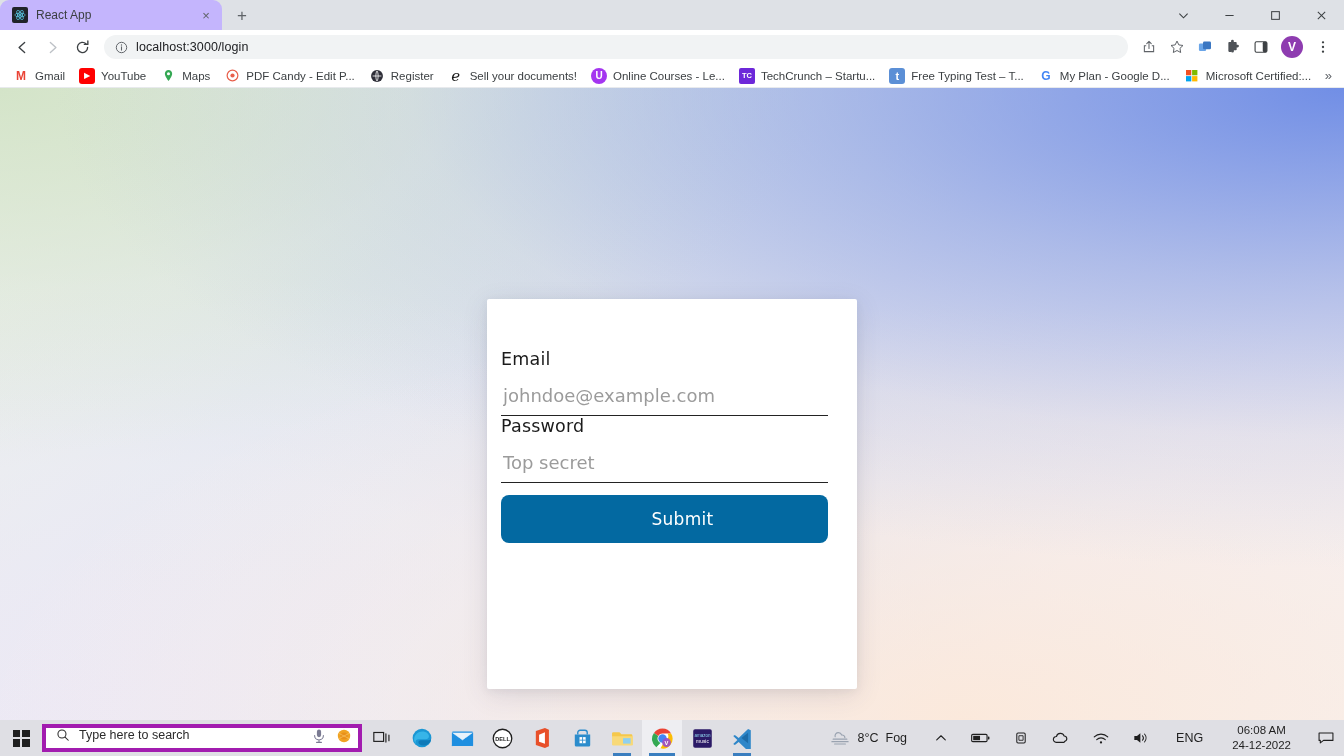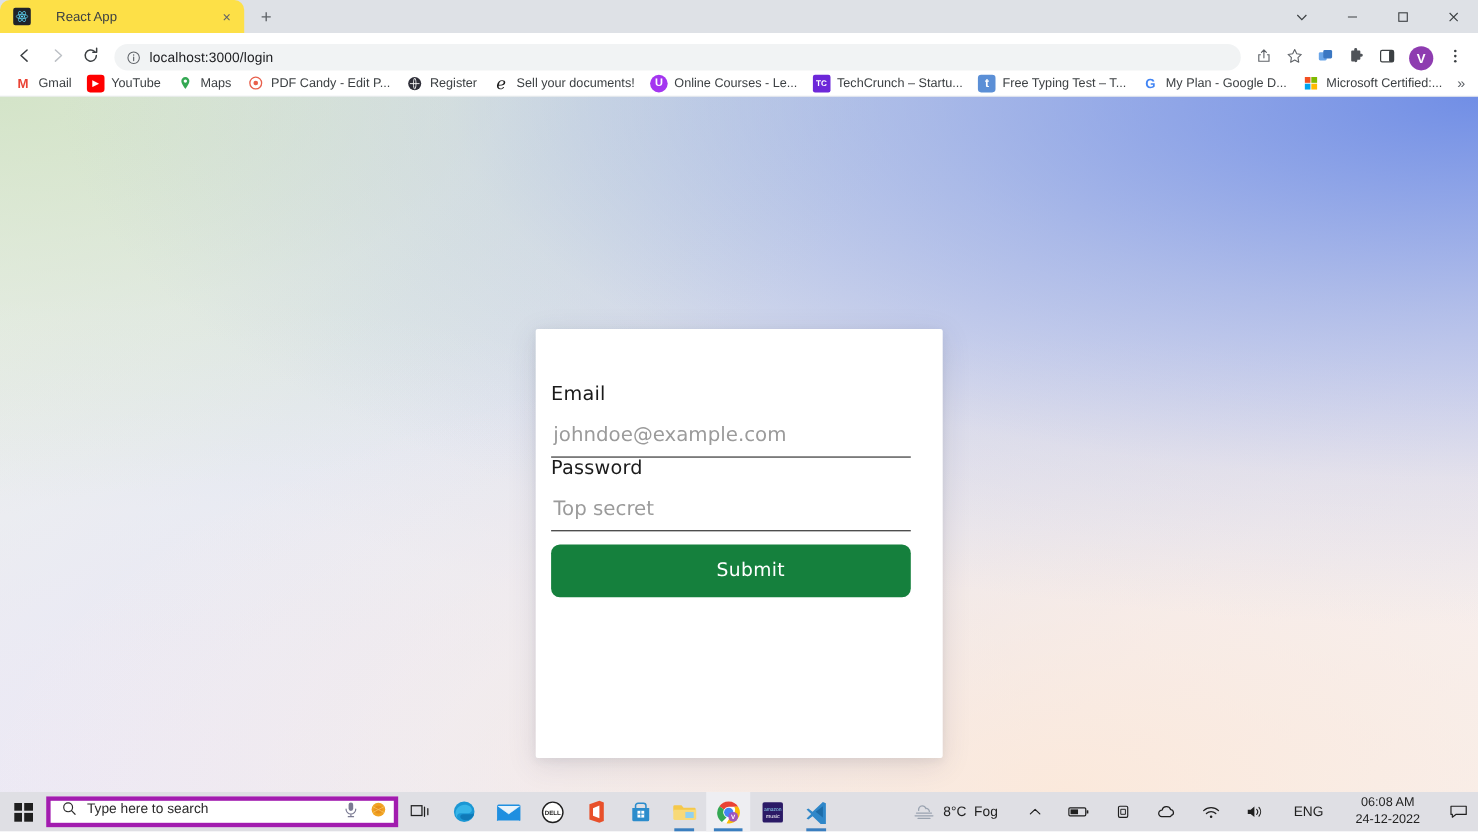--- a/index.html
+++ b/index.html
@@ -22,25 +22,25 @@
   .tabstrip {
     position: relative;
     height: 30px;
     background: #dee1e6;
     display: flex;
     align-items: flex-end;
   }
   .tab {
     position: relative;
     width: 222px; height: 30px;
-    background: #fde047;
+    background: #c4b5fd;
     border-radius: 9px 9px 0 0;
     display: flex; align-items: center;
     padding: 0 8px 0 12px;
-    gap: 23px;
+    gap: 8px;
     flex-shrink: 0;
   }
   .tab-favicon {
     width: 16px; height: 16px;
     border-radius: 2px;
     background: #20232a;
     display: flex; align-items: center; justify-content: center;
     flex-shrink: 0;
   }
   .tab-title {
@@ -70,21 +70,21 @@
     width: 46px; height: 30px;
     display: flex; align-items: center; justify-content: center;
     color: #3c4043;
   }
   .winbtn svg { display: block; }
 
   
   .toolbar {
     height: 34px;
     background: #ffffff;
-    display: flex; align-items: flex-end;
+    display: flex; align-items: center;
     padding: 0 8px;
     gap: 2px;
   }
   .navbtn {
     width: 28px; height: 28px;
     display: flex; align-items: center; justify-content: center;
     border-radius: 50%;
     color: #3c4043;
     flex-shrink: 0;
   }
@@ -210,21 +210,21 @@
     outline: none;
     padding: 0 0 7px 2px;
   }
   .field-input::placeholder { color: #9b9b9b; }
 
   .submit-btn {
     display: block;
     width: 327px;
     height: 48px;
     margin-top: 12px;
-    background: #15803d;
+    background: #0369a1;
     border: none;
     border-radius: 8px;
     color: #ffffff;
     font-family: "DejaVu Sans", sans-serif;
     font-size: 17px;
     letter-spacing: 0.3px;
     cursor: pointer;
     padding-left: 36px;
   }
   .register-row {

